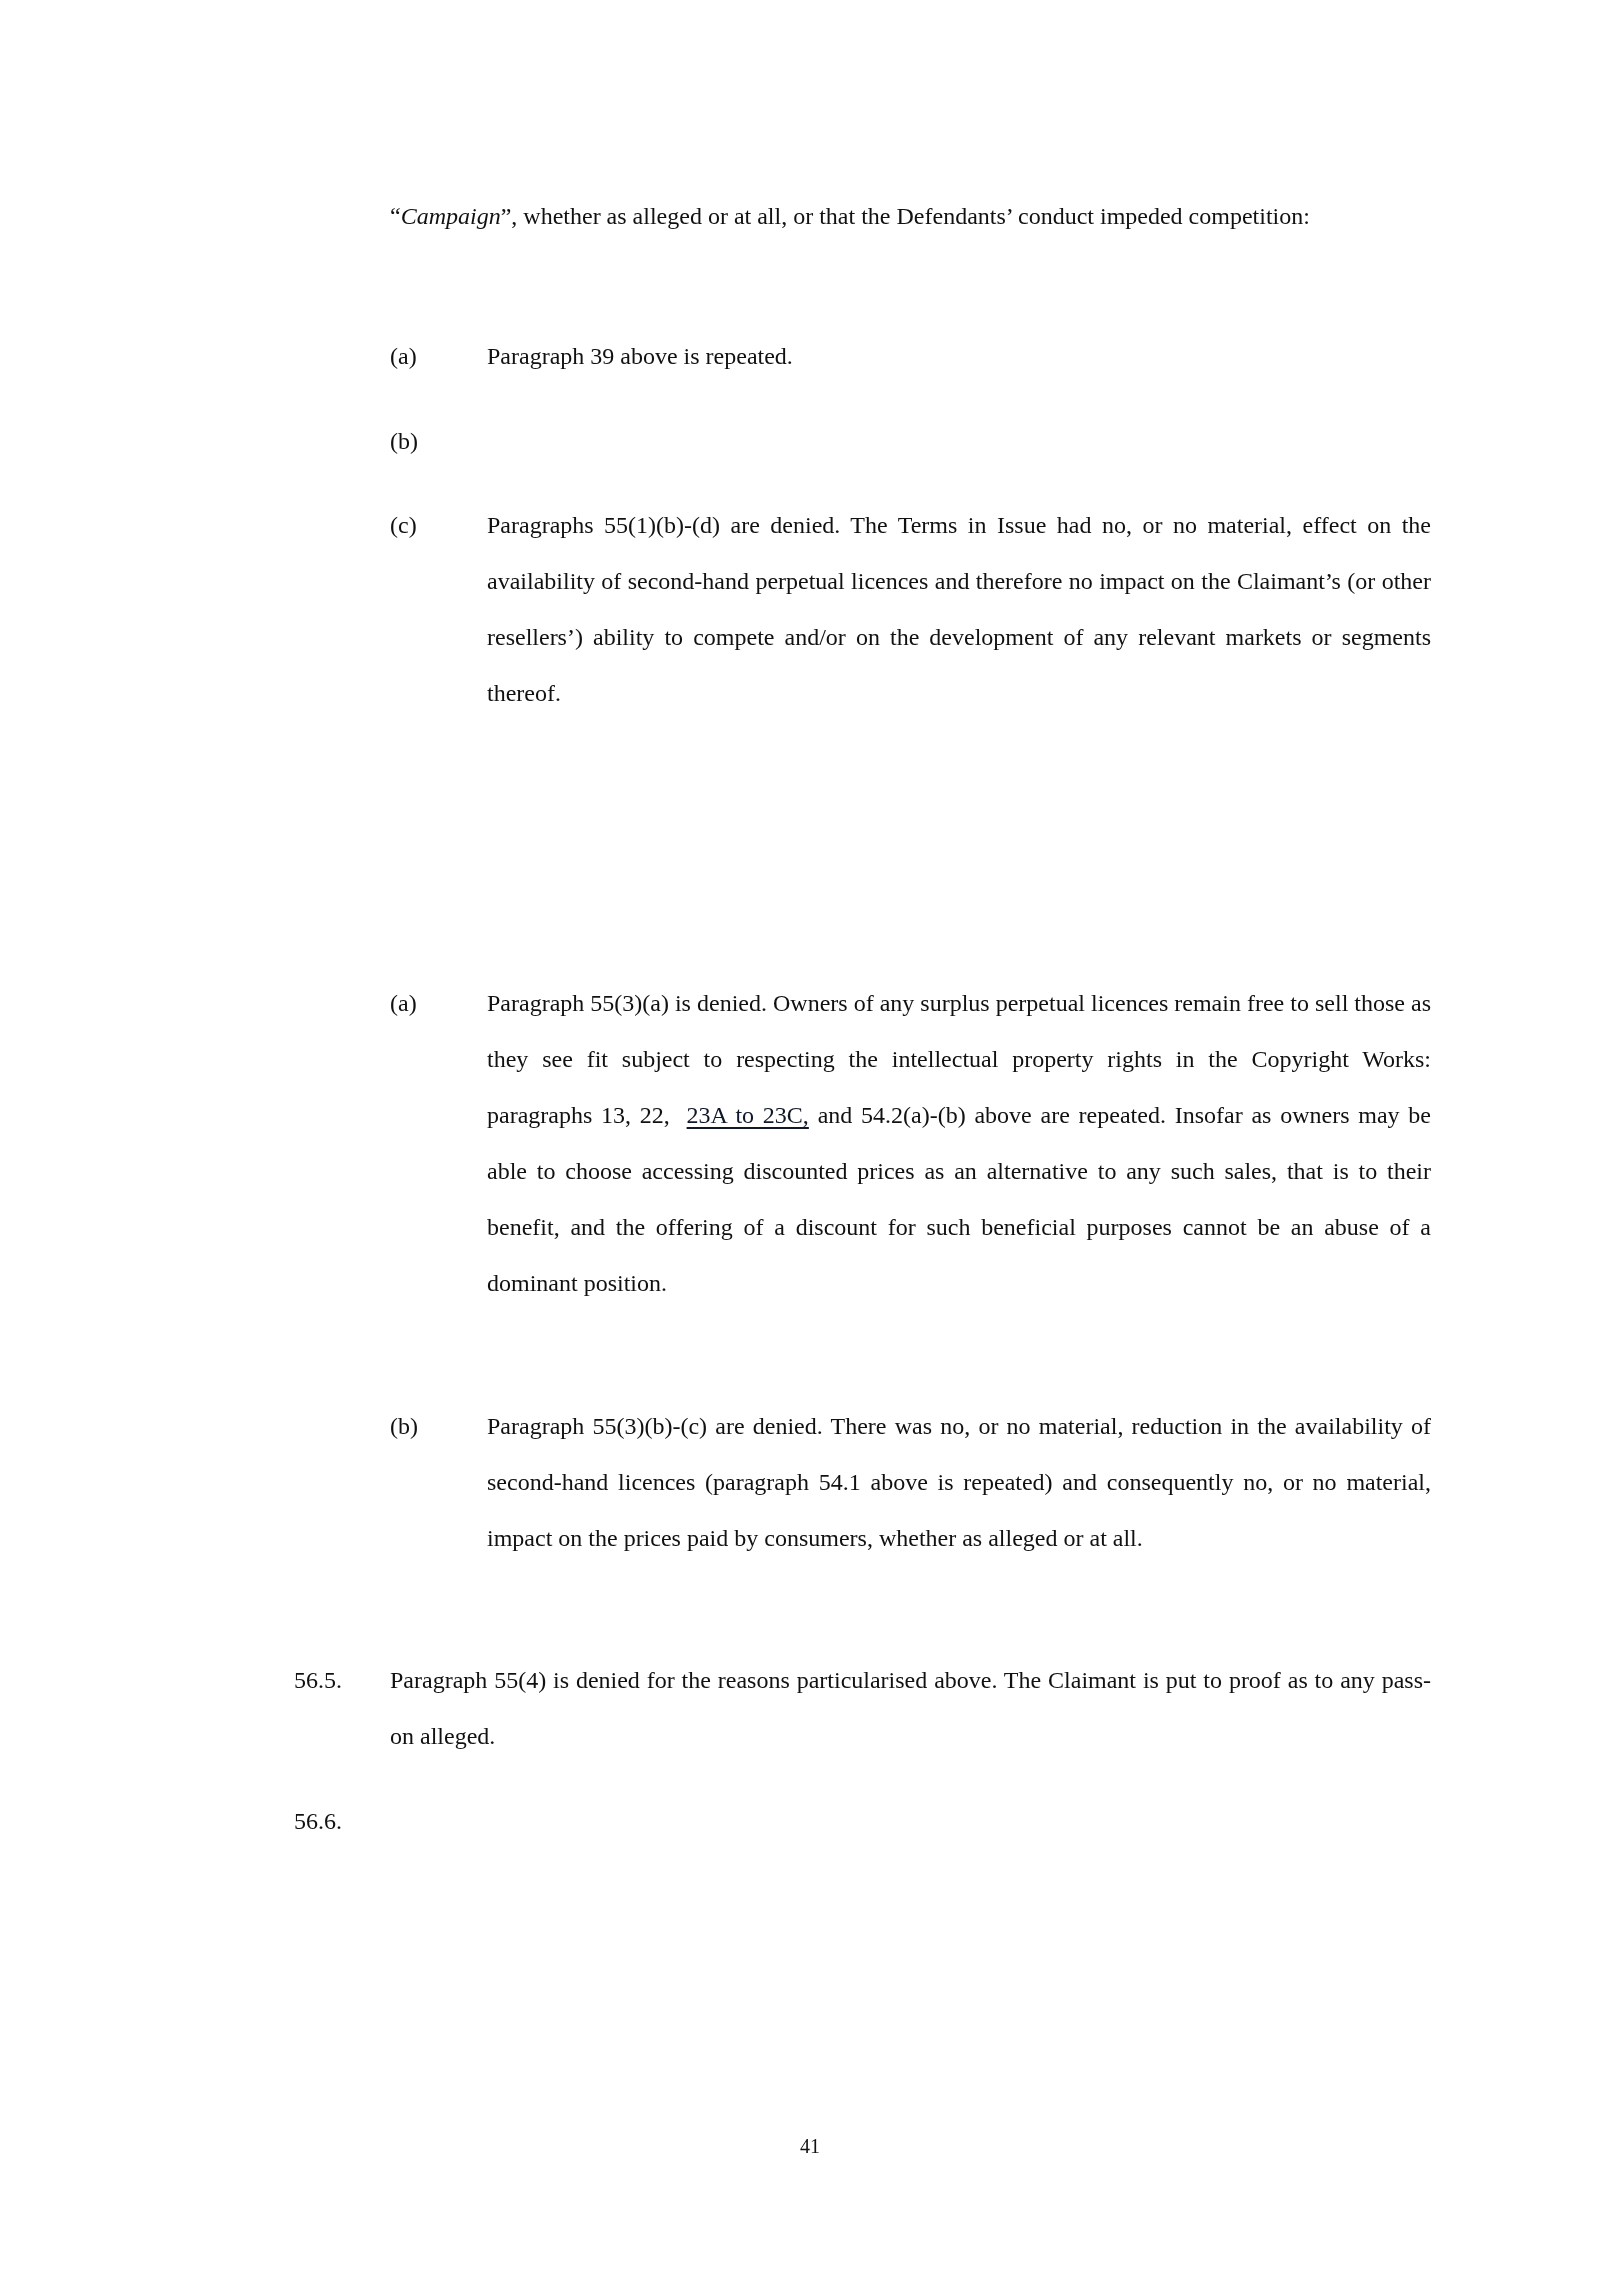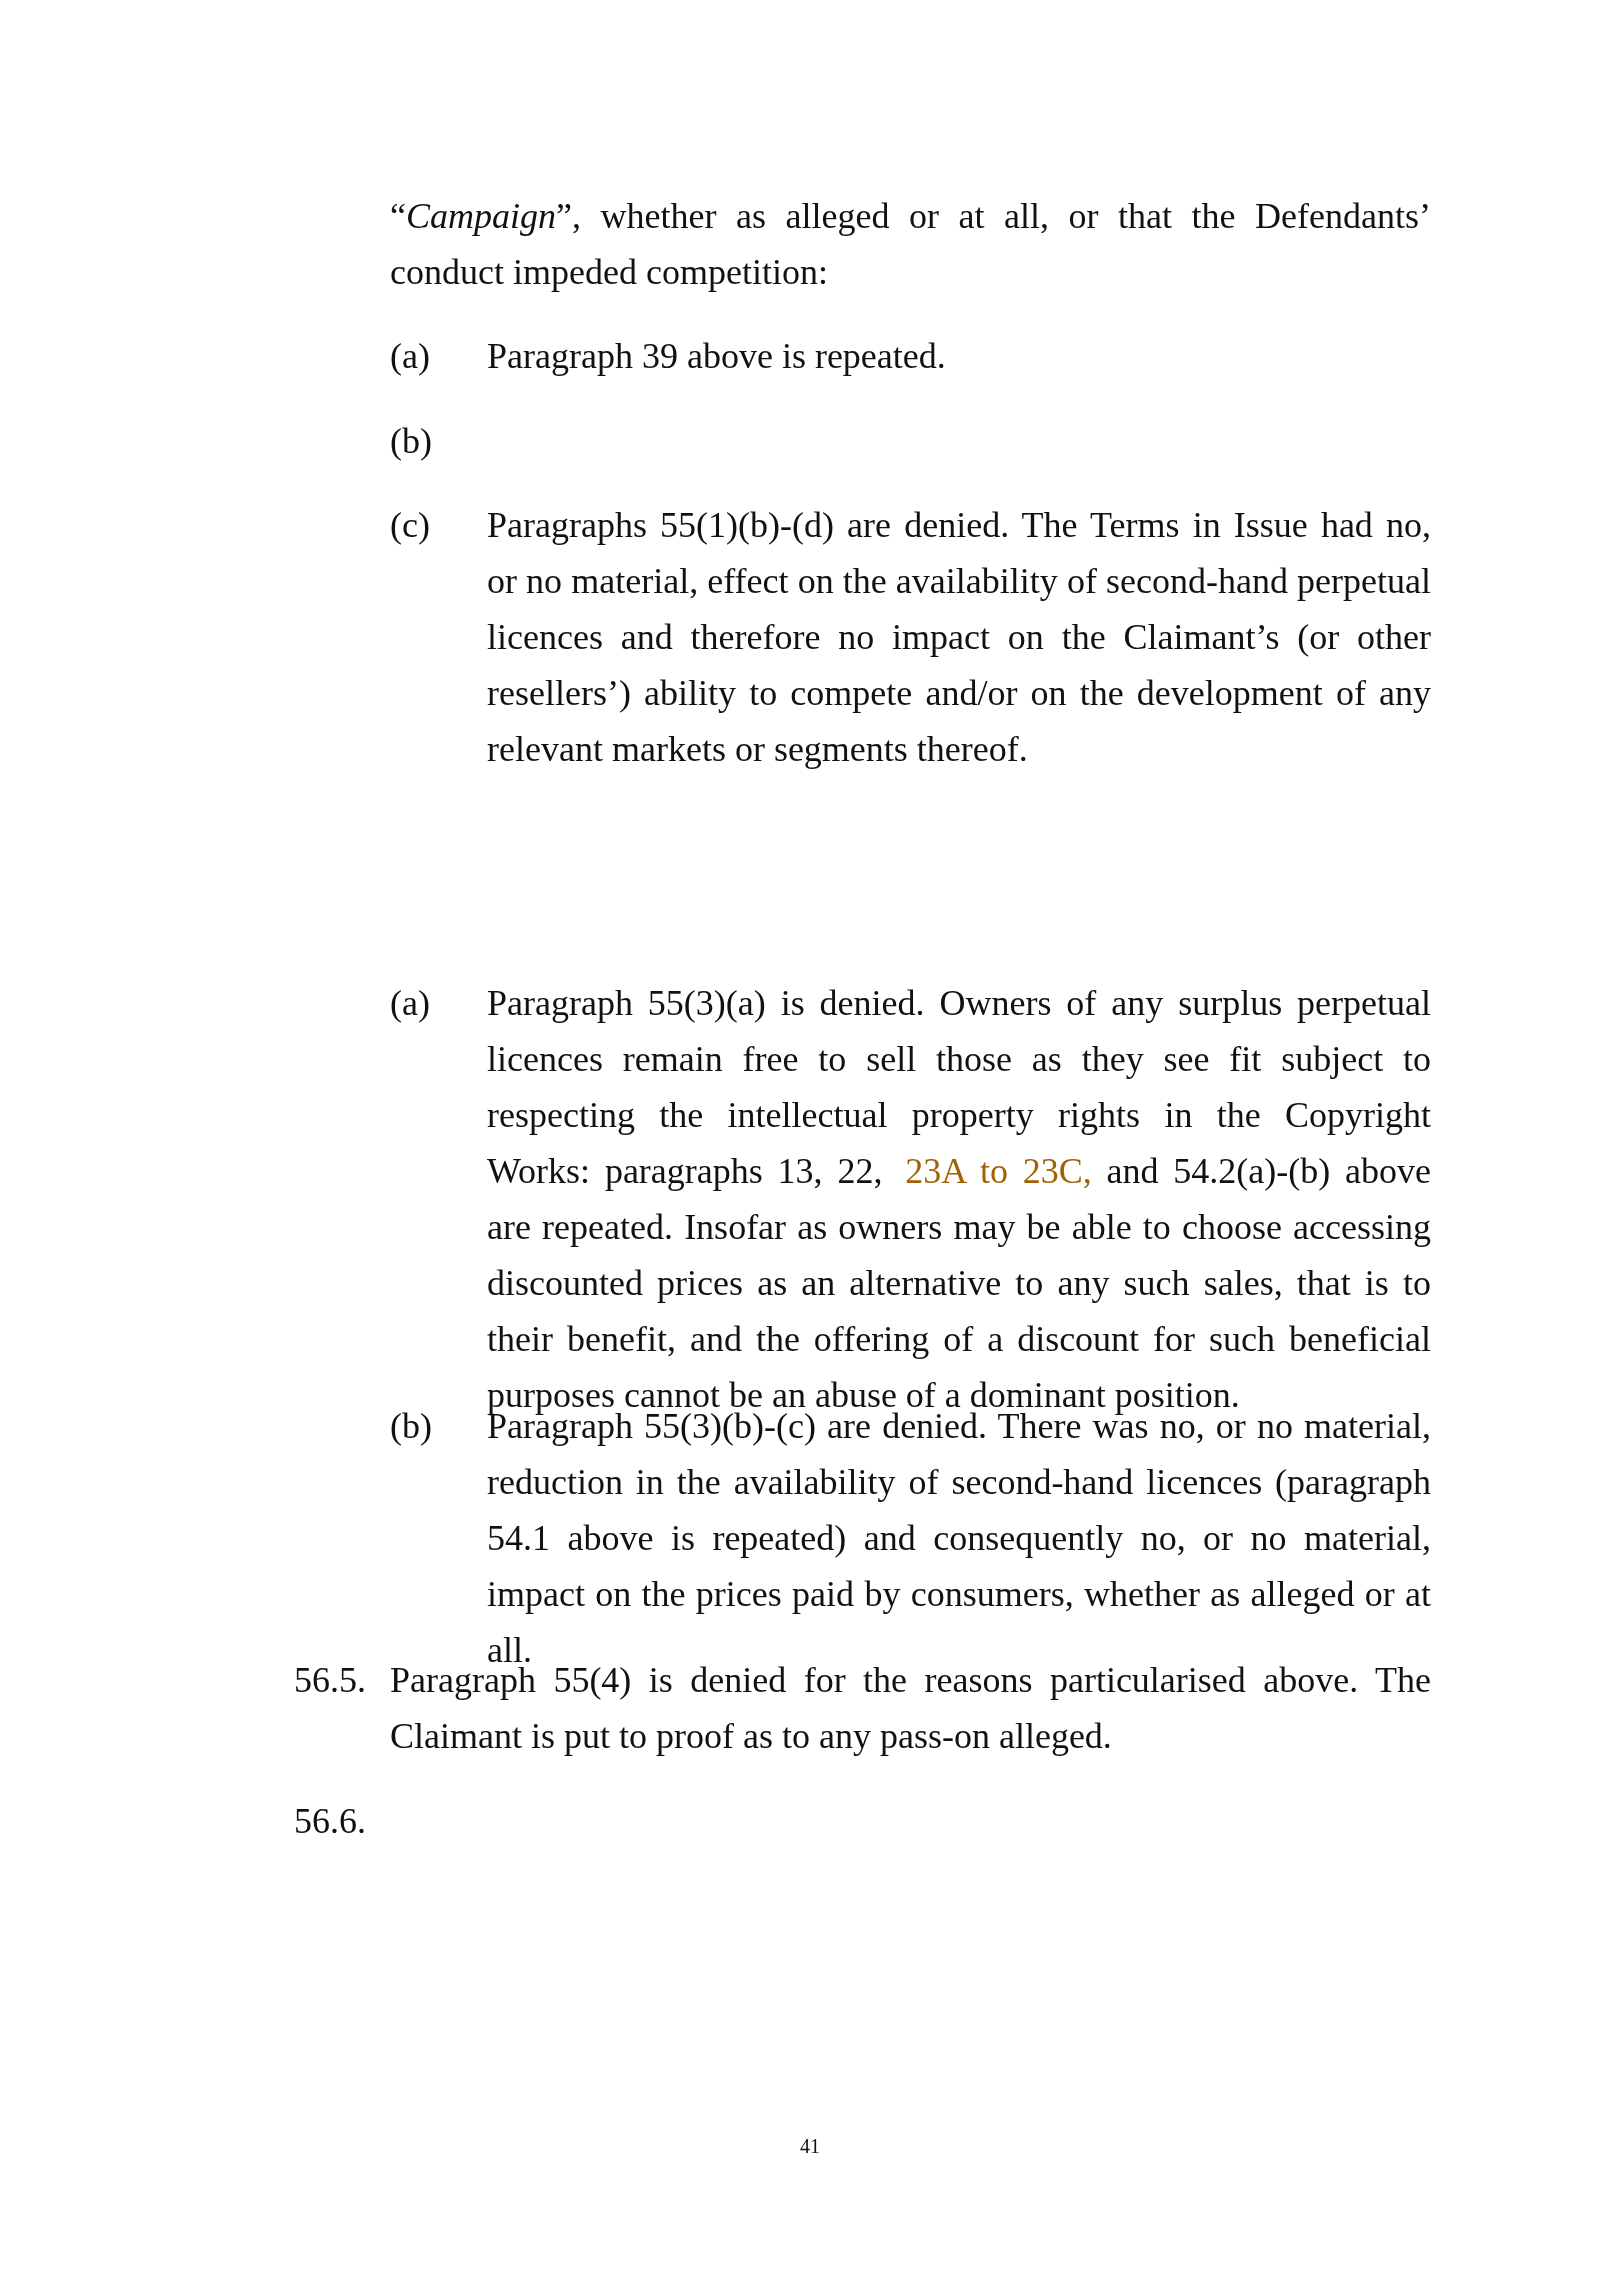--- a/index.html
+++ b/index.html
@@ -17,21 +17,21 @@
     }
     .page {
       position: absolute;
       left: 0;
       top: 0;
       width: 1620px;
       height: 2293px;
     }
     .para {
       position: absolute;
-      font-size: 36px;
+      font-size: 24px;
       line-height: 56px;
       text-align: justify;
     }
     .para .num {
       position: absolute;
       top: 0;
     }
     .cont {
       left: 390px;
       width: 1041px;
@@ -45,21 +45,22 @@
       left: 390px;
       width: 1041px;
     }
     .lvl1 .num { left: -96px; }
     .lvl0 {
       left: 294px;
       width: 1137px;
     }
     .lvl0 .num { left: -98px; }
     .link {
-      color: #a16207;
+      color: #0f172a;
+      text-decoration: underline;
       text-decoration-thickness: 2px;
       text-underline-offset: 3.9px;
       cursor: pointer;
       margin-left: 8px;
     }
     .page-number {
       position: absolute;
       left: 0;
       width: 1620px;
       top: 2127px;

